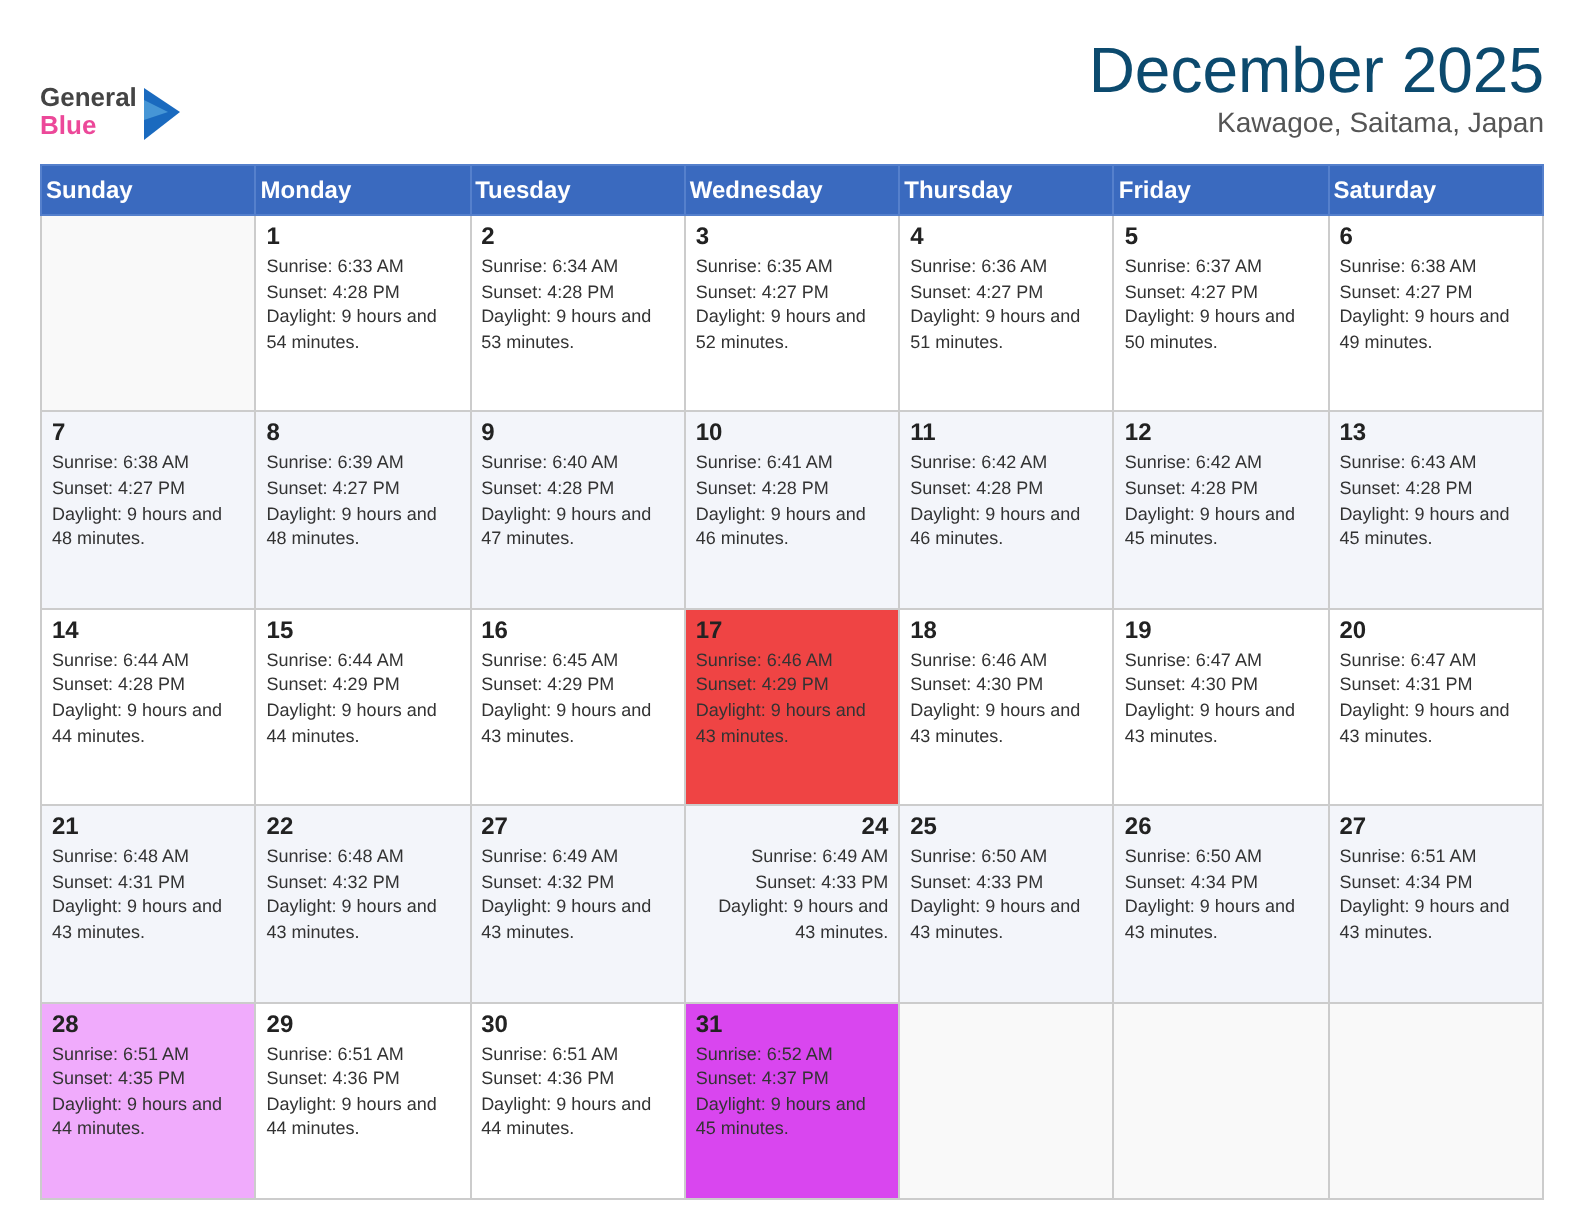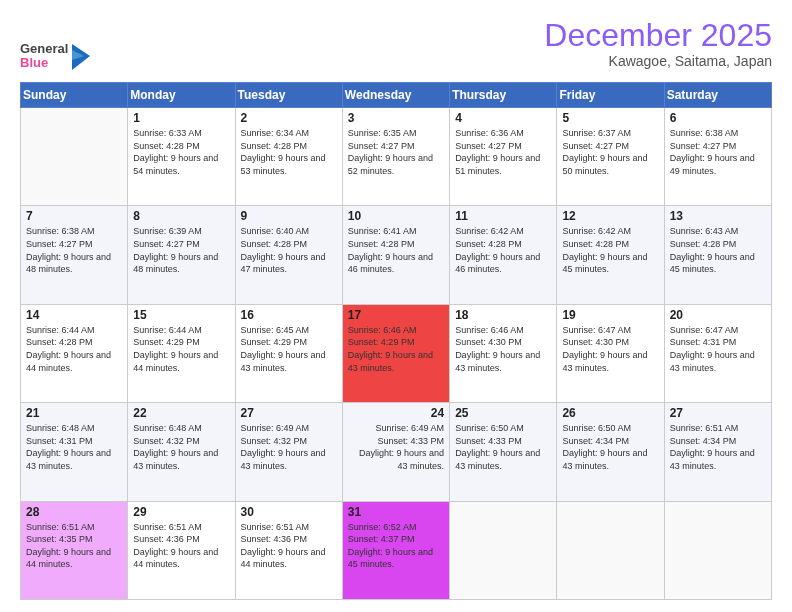--- a/index.html
+++ b/index.html
@@ -36,21 +36,21 @@
       line-height: 1.1;
     }
     .logo-text .general { color: #444; }
     .logo-text .blue { color: #ec4899; }
     .title-block {
       text-align: right;
     }
     .month-title {
       font-size: 32px;
       font-weight: normal;
-      color: #8b5cf6;
+      color: #0c4a6e;
       line-height: 1.1;
     }
     .location {
       font-size: 14px;
       color: #555;
     }
     .calendar {
       flex: 1;
       border: 1px solid #ccc;
       border-collapse: collapse;

